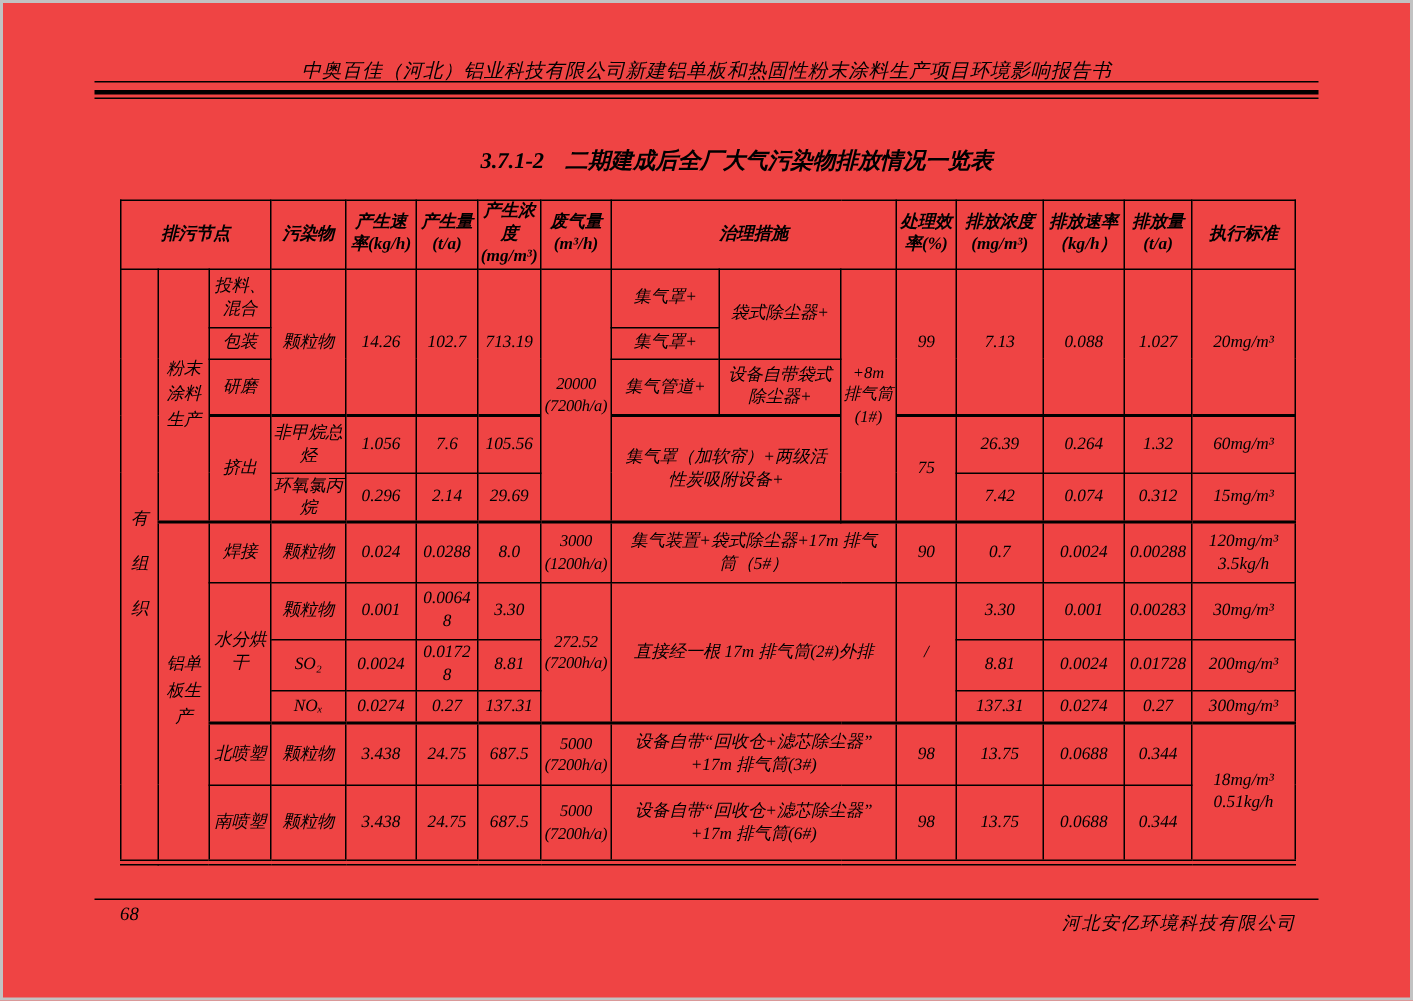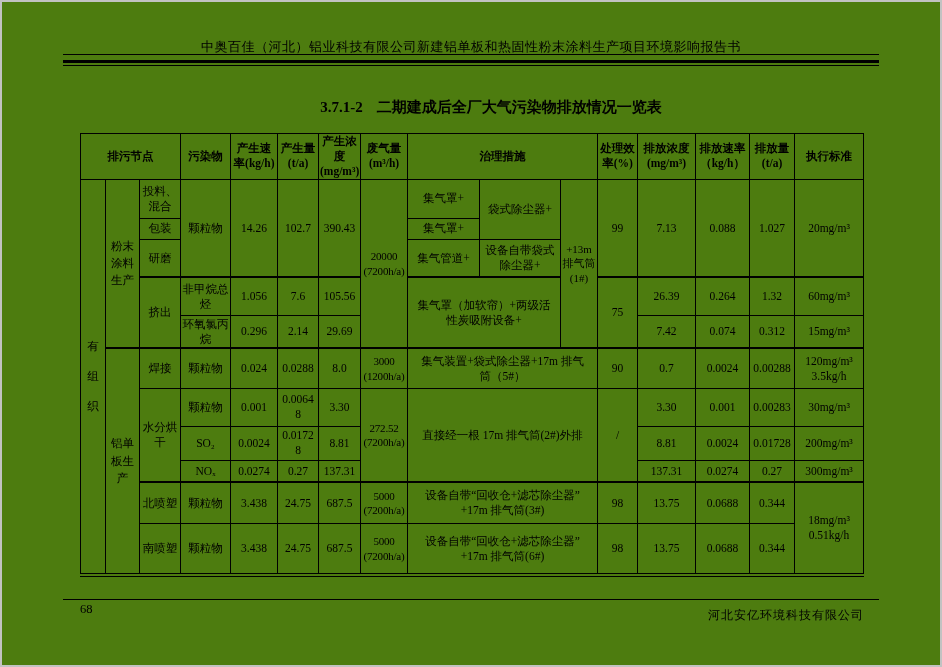--- a/index.html
+++ b/index.html
@@ -7,22 +7,23 @@
   body {
     width:942px; height:667px;
     background:#ffffff;
     font-family:"Liberation Serif","DejaVu Serif",serif;
     color:#000;
     position:relative;
     overflow:hidden;
   }
   .page {
     position:absolute; inset:0;
-    background:#4d7c0f;
+    background:#ef4444;
     border:2px solid #c2c2c2;
+    font-style:italic;
   }
   .doc-header {
     position:absolute; top:36px; left:0; width:100%;
     text-align:center; font-size:13px; letter-spacing:.5px;
   }
   .rule { position:absolute; left:61px; right:61px; }
   .rule-a { top:52px; border-top:1px solid #000; }
   .rule-b { top:58px; border-top:3px solid #000; }
   .rule-c { top:63px; border-top:1px solid #000; }
 
@@ -129,26 +130,26 @@
 组
 织</td>
         <td rowspan="5" class="cat">粉末
 涂料
 生产</td>
         <td>投料、
 混合</td>
         <td rowspan="3">颗粒物</td>
         <td rowspan="3">14.26</td>
         <td rowspan="3">102.7</td>
-        <td rowspan="3">390.43</td>
+        <td rowspan="3">713.19</td>
         <td rowspan="5" class="gas">20000
 (7200h/a)</td>
         <td class="treat">集气罩+</td>
         <td rowspan="2" class="treat">袋式除尘器+</td>
-        <td rowspan="5" class="treat-c">+13m
+        <td rowspan="5" class="treat-c">+8m
 排气筒
 (1#)</td>
         <td rowspan="3">99</td>
         <td rowspan="3">7.13</td>
         <td rowspan="3">0.088</td>
         <td rowspan="3">1.027</td>
         <td rowspan="3">20mg/m³</td>
       </tr>
       <tr style="height:21px">
         <td>包装</td>

